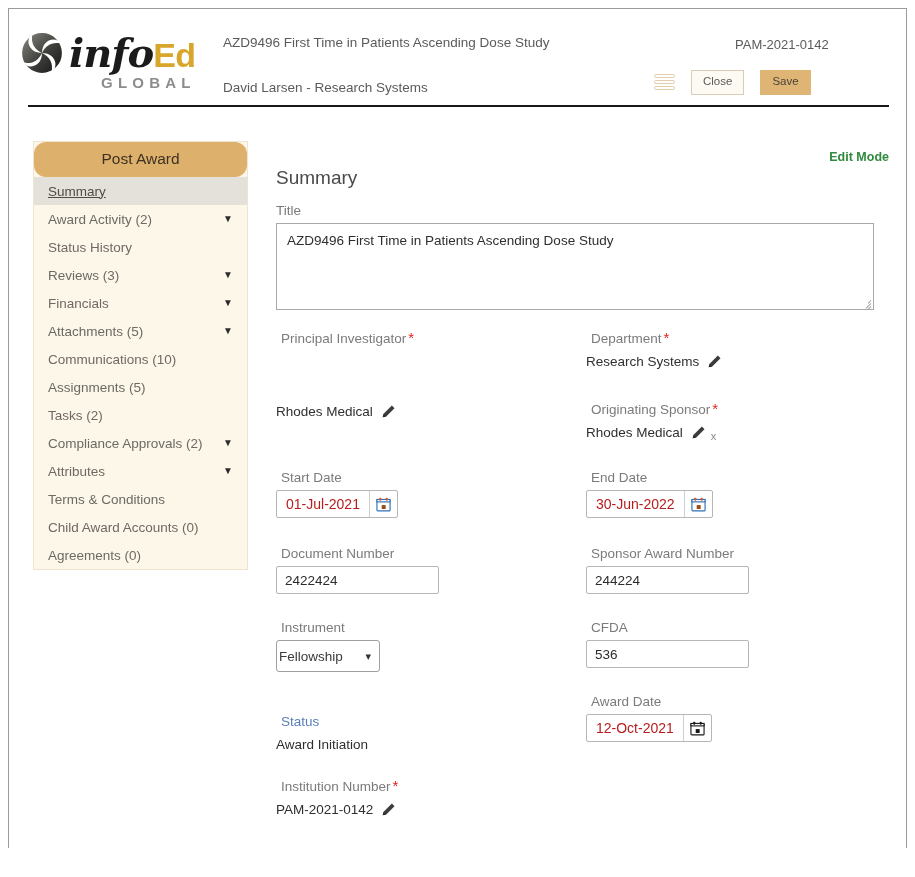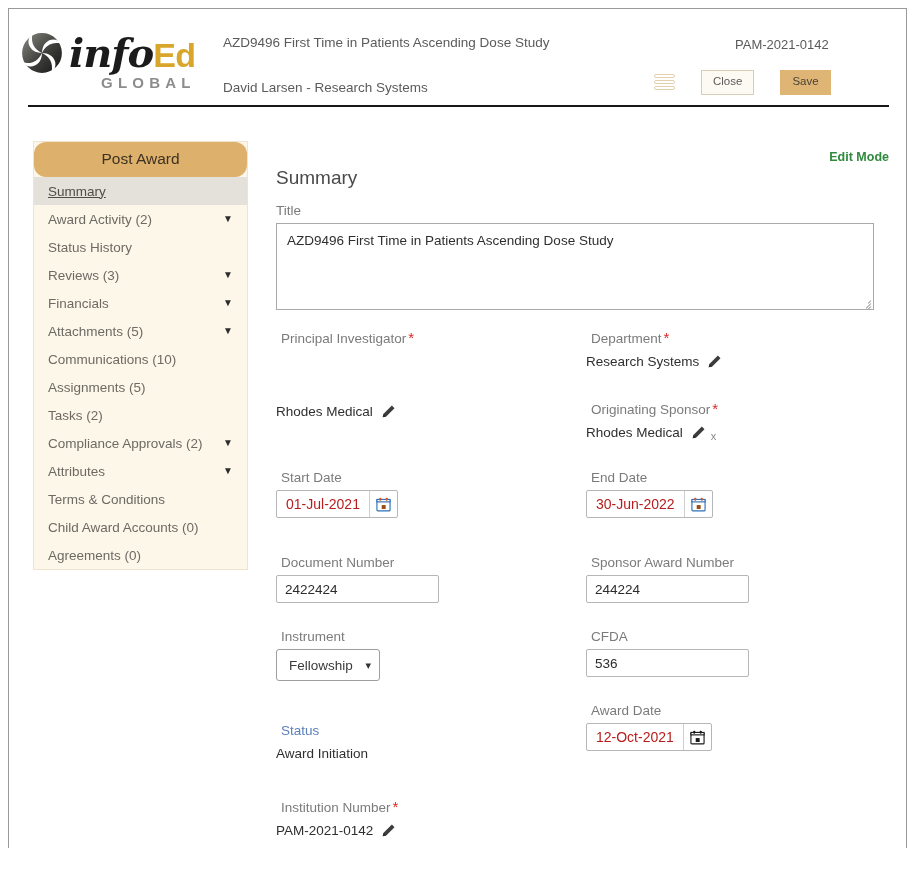--- a/index.html
+++ b/index.html
@@ -82,21 +82,21 @@
   .hdr-ref {
     position: absolute;
     left: 726px; top: 28px;
     font-size: 13px;
     color: #5b5b5b;
     white-space: nowrap;
   }
   .hdr-actions {
     position: absolute;
     left: 645px; top: 61px;
-    display: flex; align-items: center; gap: 26px;
+    display: flex; align-items: center; gap: 16px;
   }
   .hamburger {
     display: flex; flex-direction: column; gap: 2px;
     width: 21px; padding: 0;
     background: none; border: none; cursor: pointer;
   }
   .hamburger span {
     display: block; height: 4px; width: 21px;
     border: 1px solid #e2cfae; border-radius: 2px;
     background: #ffffff;
@@ -270,21 +270,21 @@
     padding: 0 8px;
     display: flex; align-items: center;
   }
 
   .select-box {
     width: 104px; height: 32px;
     border: 1px solid #9e9e9e;
     border-radius: 3px;
     background: #ffffff;
     display: flex; align-items: center; justify-content: space-between;
-    padding: 0 8px 0 12px;
+    padding: 0 8px 0 2px;
     font-size: 13.5px;
     color: #3a3a3a;
     cursor: pointer;
   }
   .sel-caret { font-size: 11px; color: #333; }
 </style>
 </head>
 <body>
 
 <div id="screen">
@@ -472,21 +472,21 @@
                 <rect x="1" y="2.6" width="14" height="2.6" fill="#ffffff" stroke="#2f6fb5" stroke-width="1.2"></rect>
                 <rect x="3.6" y="0.7" width="1.9" height="3.2" rx="0.6" fill="#d9542b"></rect>
                 <rect x="10.5" y="0.7" width="1.9" height="3.2" rx="0.6" fill="#d9542b"></rect>
                 <rect x="6.1" y="8.6" width="4.2" height="4.2" fill="#9c4b12"></rect>
               </svg>
             </span>
           </div>
         </div>
       </div>
 
-      <div class="row" style="margin-top:37px;">
+      <div class="row" style="margin-top:28px;">
         <div class="col">
           <div class="fld-label">Document Number</div>
           <div class="text-input">
             <span>2422424</span>
           </div>
         </div>
         <div class="col">
           <div class="fld-label">Sponsor Award Number</div>
           <div class="text-input">
             <span>244224</span>
@@ -525,21 +525,21 @@
                 <rect x="1" y="2.6" width="14" height="2.6" fill="#ffffff" stroke="#1a1a1a" stroke-width="1.2"></rect>
                 <rect x="3.6" y="0.7" width="1.9" height="3.2" rx="0.6" fill="#1a1a1a"></rect>
                 <rect x="10.5" y="0.7" width="1.9" height="3.2" rx="0.6" fill="#1a1a1a"></rect>
                 <rect x="6.1" y="8.6" width="4.2" height="4.2" fill="#1a1a1a"></rect>
               </svg>
             </span>
           </div>
         </div>
       </div>
 
-      <div class="row" style="margin-top:36px;">
+      <div class="row" style="margin-top:24px;">
         <div class="col">
           <div class="fld-label">
             <span>Institution Number</span><span class="req">*</span>
           </div>
           <div class="static-val">
             <span>PAM-2021-0142</span>
             <svg class="pencil" width="15" height="15" viewBox="0 0 16 16">
               <path d="M11.6 1.6 L14.4 4.4 L5.6 13.2 L1.8 14.2 L2.8 10.4 Z" fill="#3c3c3c"></path>
               <path d="M2.6 10.6 L5.4 13.4 L1.8 14.2 Z" fill="#2a2a2a"></path>
             </svg>

